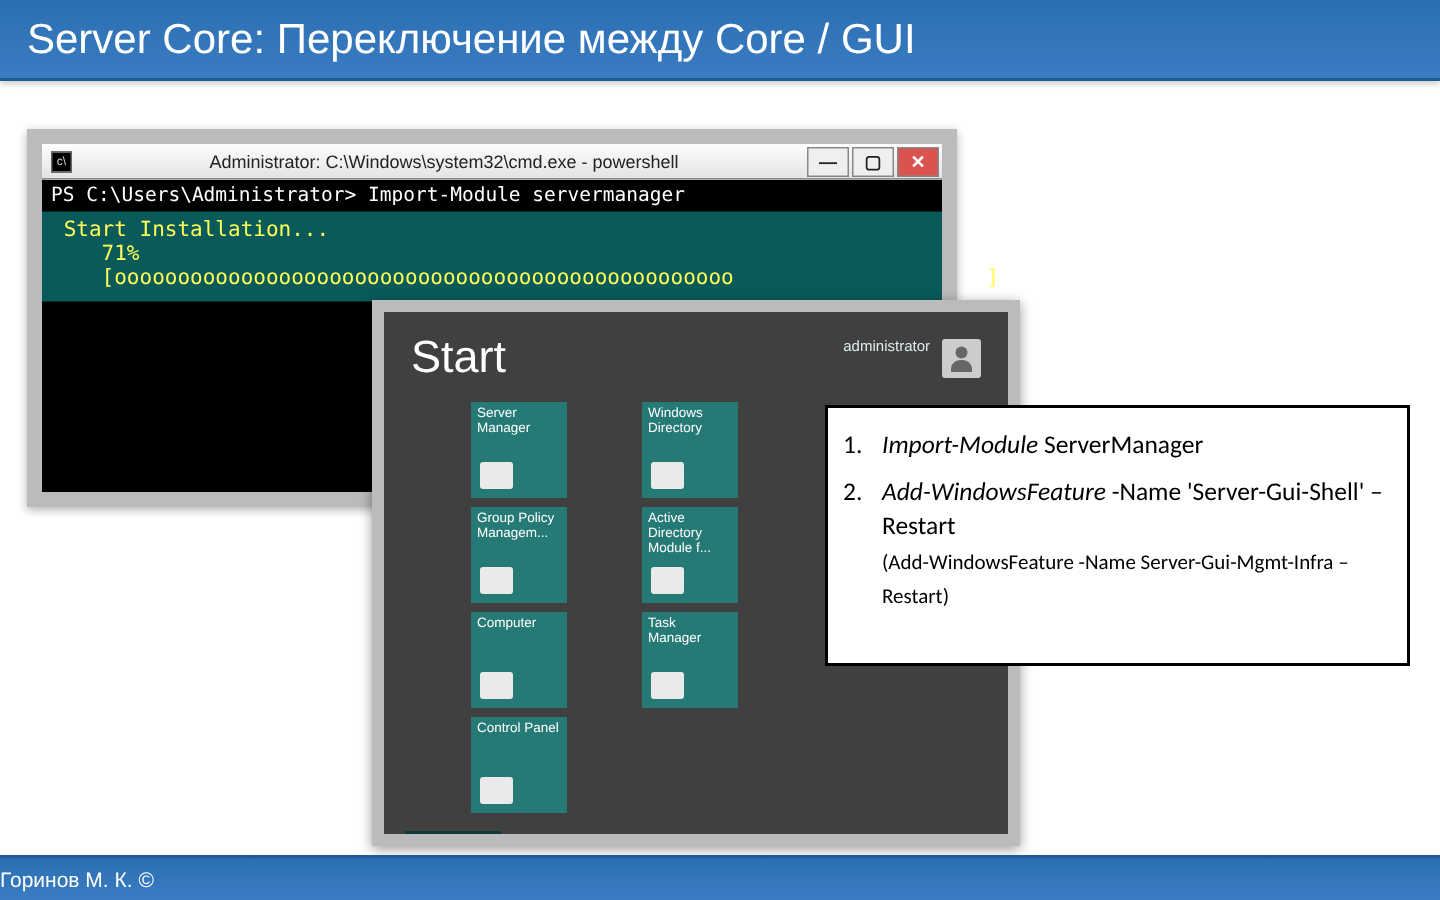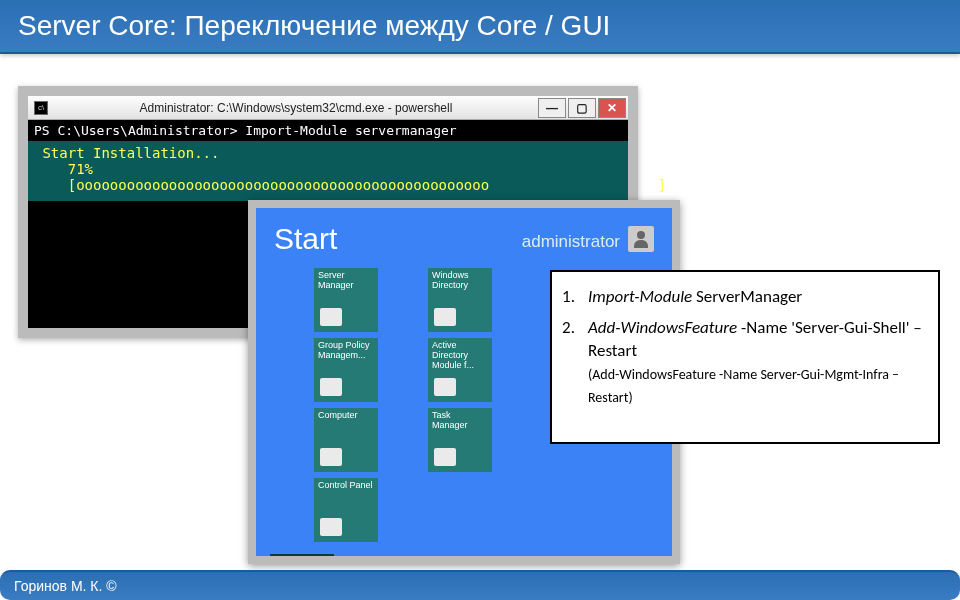--- a/index.html
+++ b/index.html
@@ -16,24 +16,23 @@
     padding: 10px 18px;
     font-size: 28px;
     font-weight: 300;
     border-bottom: 2px solid #1d5a99;
     box-shadow: 0 2px 4px rgba(0,0,0,.2);
   }
   .slide-footer {
     position: absolute; bottom: 0; left: 0; right: 0;
     background: linear-gradient(#2b6fb3, #3a7cc1);
     color: #fff;
-    padding: 6px 14px;
+    padding: 6px 0;
     font-size: 14px;
     border-top: 2px solid #1d5a99;
-    border-radius: 10px;
   }
 
   
   .cmd-window {
     position: absolute;
     left: 18px; top: 86px;
     width: 620px; height: 252px;
     border: 10px solid #bbb;
     background: #000;
     box-shadow: 0 2px 6px rgba(0,0,0,.3);
@@ -64,29 +63,29 @@
     padding:4px 6px 8px 6px;
     font-family: Consolas, monospace; font-size:14px;
     white-space: pre;
   }
 
   
   .start-screen {
     position: absolute;
     left: 248px; top: 200px;
     width: 432px; height: 364px;
-    background: #3b82f6;
+    background: #404040;
     border: 8px solid #bbb;
     box-shadow: 0 2px 8px rgba(0,0,0,.4);
     color:#fff;
     overflow:hidden;
   }
   .start-header { display:flex; align-items:center; padding:14px 18px 6px; }
   .start-title { font-size: 30px; font-weight: 300; flex:1; }
-  .start-user { font-size: 17px; color:#dcecec; display:flex; align-items:flex-end; gap:8px;margin-left:39px; }
+  .start-user { font-size: 10px; color:#dcecec; display:flex; align-items:flex-start; gap:8px;margin-left:39px; }
   .avatar { width:26px; height:26px; background:#ccc; border-radius:2px; position:relative; }
   .avatar::before{content:""; position:absolute; left:50%; top:5px; transform:translateX(-50%); width:8px;height:8px;border-radius:50%; background:#666;}
   .avatar::after{content:""; position:absolute; left:50%; top:14px; transform:translateX(-50%); width:14px;height:8px;border-radius:6px 6px 0 0; background:#666;}
   .tiles { padding: 6px 14px; display:flex; flex-wrap:wrap; gap:6px; width: 300px;}
   .tile {
     width: 64px; height: 64px;
     background:#257a76;
     font-size:9px;
     padding:16px;
     position:relative;

